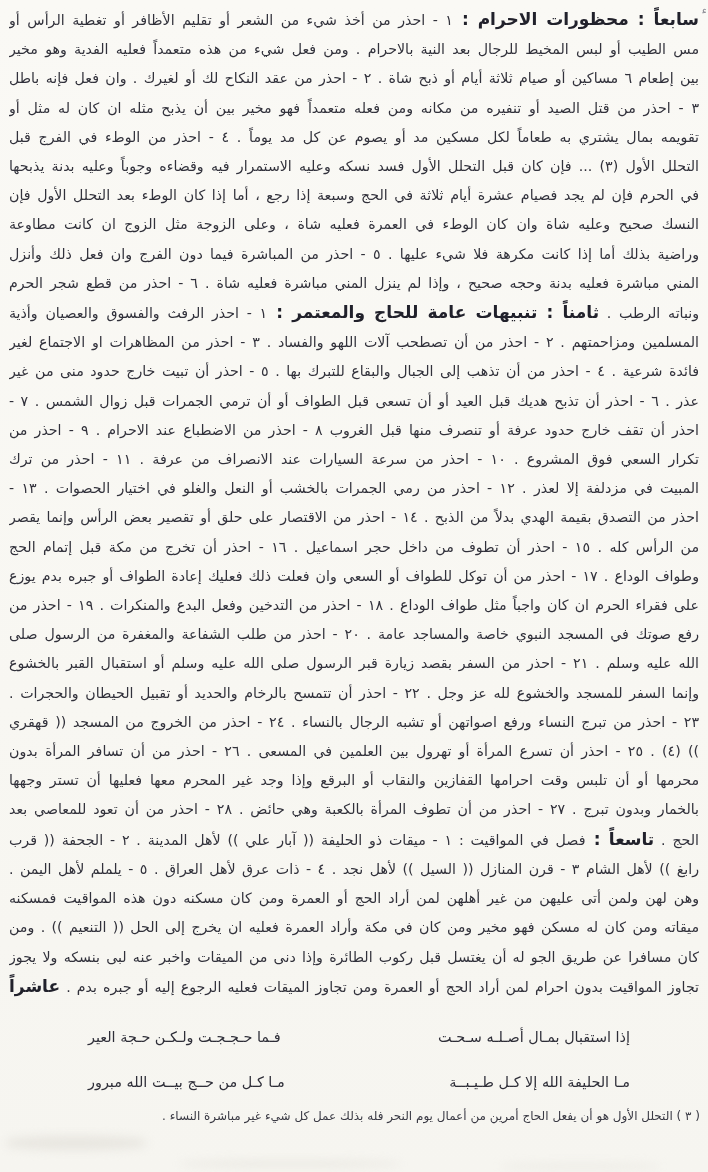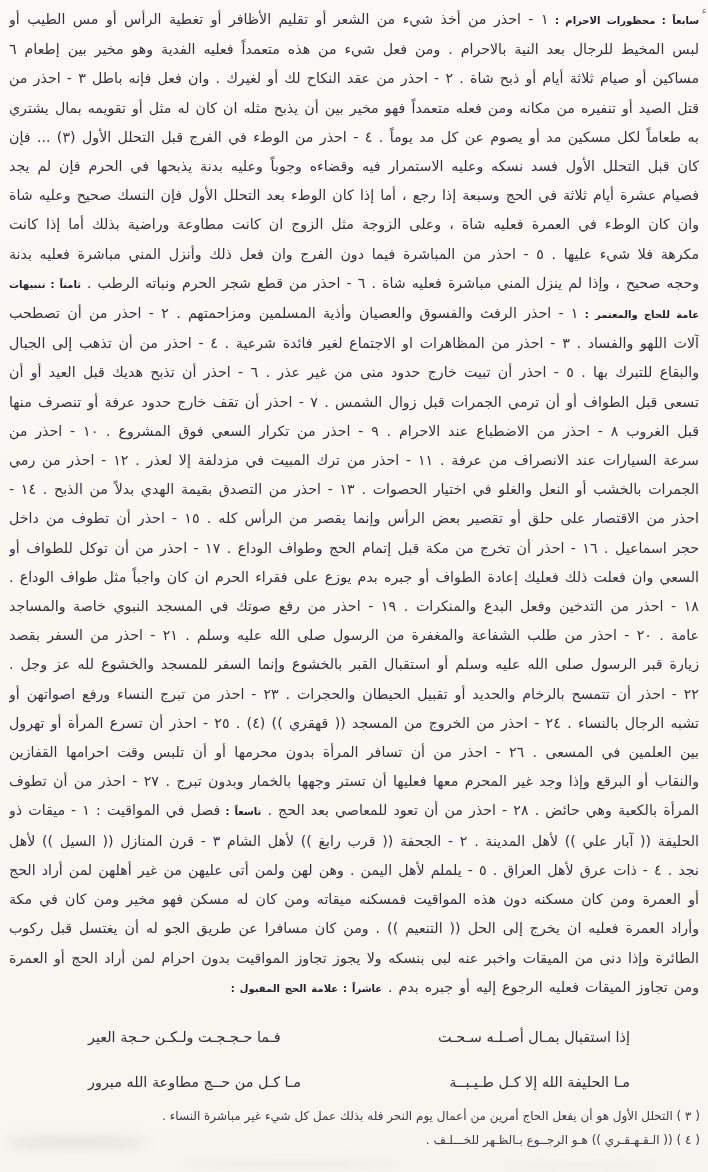--- a/index.html
+++ b/index.html
@@ -20,21 +20,21 @@
     height: 1002px;
     overflow: hidden;
     font-size: 14.2px;
     line-height: 29.2px;
     text-align: justify;
     word-spacing: 1.5px;
   }
   .seg { color: #31313b; }
   .seg-b {
     font-weight: 700;
-    font-size: 10px;
+    font-size: 17px;
     color: #21212b;
     letter-spacing: 0.3px;
   }
   .poem {
     position: absolute;
     top: 1014px; right: 0; left: 0;
     font-size: 14.4px;
     color: #2e2e38;
   }
   .verse-row {
@@ -81,26 +81,25 @@
     <span class="seg-b">سابعاً : محظورات الاحرام : </span><span class="seg">١ - احذر من أخذ شيء من الشعر أو تقليم الأظافر أو تغطية الرأس أو مس الطيب أو لبس المخيط للرجال بعد النية بالاحرام . ومن فعل شيء من هذه متعمداً فعليه الفدية وهو مخير بين إطعام ٦ مساكين أو صيام ثلاثة أيام أو ذبح شاة . ٢ - احذر من عقد النكاح لك أو لغيرك . وان فعل فإنه باطل ٣ - احذر من قتل الصيد أو تنفيره من مكانه ومن فعله متعمداً فهو مخير بين أن يذبح مثله ان كان له مثل أو تقويمه بمال يشتري به طعاماً لكل مسكين مد أو يصوم عن كل مد يوماً . ٤ - احذر من الوطء في الفرج قبل التحلل الأول (٣) ... فإن كان قبل التحلل الأول فسد نسكه وعليه الاستمرار فيه وقضاءه وجوباً وعليه بدنة يذبحها في الحرم فإن لم يجد فصيام عشرة أيام ثلاثة في الحج وسبعة إذا رجع ، أما إذا كان الوطء بعد التحلل الأول فإن النسك صحيح وعليه شاة وان كان الوطء في العمرة فعليه شاة ، وعلى الزوجة مثل الزوج ان كانت مطاوعة وراضية بذلك أما إذا كانت مكرهة فلا شيء عليها . ٥ - احذر من المباشرة فيما دون الفرج وان فعل ذلك وأنزل المني مباشرة فعليه بدنة وحجه صحيح ، وإذا لم ينزل المني مباشرة فعليه شاة . ٦ - احذر من قطع شجر الحرم ونباته الرطب . </span><span class="seg-b">ثامناً : تنبيهات عامة للحاج والمعتمر : </span><span class="seg">١ - احذر الرفث والفسوق والعصيان وأذية المسلمين ومزاحمتهم . ٢ - احذر من أن تصطحب آلات اللهو والفساد . ٣ - احذر من المظاهرات او الاجتماع لغير فائدة شرعية . ٤ - احذر من أن تذهب إلى الجبال والبقاع للتبرك بها . ٥ - احذر أن تبيت خارج حدود منى من غير عذر . ٦ - احذر أن تذبح هديك قبل العيد أو أن تسعى قبل الطواف أو أن ترمي الجمرات قبل زوال الشمس . ٧ - احذر أن تقف خارج حدود عرفة أو تنصرف منها قبل الغروب ٨ - احذر من الاضطباع عند الاحرام . ٩ - احذر من تكرار السعي فوق المشروع . ١٠ - احذر من سرعة السيارات عند الانصراف من عرفة . ١١ - احذر من ترك المبيت في مزدلفة إلا لعذر . ١٢ - احذر من رمي الجمرات بالخشب أو النعل والغلو في اختيار الحصوات . ١٣ - احذر من التصدق بقيمة الهدي بدلاً من الذبح . ١٤ - احذر من الاقتصار على حلق أو تقصير بعض الرأس وإنما يقصر من الرأس كله . ١٥ - احذر أن تطوف من داخل حجر اسماعيل . ١٦ - احذر أن تخرج من مكة قبل إتمام الحج وطواف الوداع . ١٧ - احذر من أن توكل للطواف أو السعي وان فعلت ذلك فعليك إعادة الطواف أو جبره بدم يوزع على فقراء الحرم ان كان واجباً مثل طواف الوداع . ١٨ - احذر من التدخين وفعل البدع والمنكرات . ١٩ - احذر من رفع صوتك في المسجد النبوي خاصة والمساجد عامة . ٢٠ - احذر من طلب الشفاعة والمغفرة من الرسول صلى الله عليه وسلم . ٢١ - احذر من السفر بقصد زيارة قبر الرسول صلى الله عليه وسلم أو استقبال القبر بالخشوع وإنما السفر للمسجد والخشوع لله عز وجل . ٢٢ - احذر أن تتمسح بالرخام والحديد أو تقبيل الحيطان والحجرات . ٢٣ - احذر من تبرج النساء ورفع اصواتهن أو تشبه الرجال بالنساء . ٢٤ - احذر من الخروج من المسجد (( قهقري )) (٤) . ٢٥ - احذر أن تسرع المرأة أو تهرول بين العلمين في المسعى . ٢٦ - احذر من أن تسافر المرأة بدون محرمها أو أن تلبس وقت احرامها القفازين والنقاب أو البرقع وإذا وجد غير المحرم معها فعليها أن تستر وجهها بالخمار وبدون تبرج . ٢٧ - احذر من أن تطوف المرأة بالكعبة وهي حائض . ٢٨ - احذر من أن تعود للمعاصي بعد الحج . </span><span class="seg-b">تاسعاً : </span><span class="seg">فصل في المواقيت : ١ - ميقات ذو الحليفة (( آبار علي )) لأهل المدينة . ٢ - الجحفة (( قرب رابغ )) لأهل الشام ٣ - قرن المنازل (( السيل )) لأهل نجد . ٤ - ذات عرق لأهل العراق . ٥ - يلملم لأهل اليمن . وهن لهن ولمن أتى عليهن من غير أهلهن لمن أراد الحج أو العمرة ومن كان مسكنه دون هذه المواقيت فمسكنه ميقاته ومن كان له مسكن فهو مخير ومن كان في مكة وأراد العمرة فعليه ان يخرج إلى الحل (( التنعيم )) . ومن كان مسافرا عن طريق الجو له أن يغتسل قبل ركوب الطائرة وإذا دنى من الميقات واخبر عنه لبى بنسكه ولا يجوز تجاوز المواقيت بدون احرام لمن أراد الحج أو العمرة ومن تجاوز الميقات فعليه الرجوع إليه أو جبره بدم . </span><span class="seg-b">عاشراً : علامة الحج المقبول : </span>
   </div>
 
   <div class="poem">
     <div class="verse-row">
       <span class="hemistich">إذا استقبال بمـال أصـلـه سـحـت</span>
       <span class="hemistich">فـما حـجـجـت ولـكـن حـجة العير</span>
     </div>
     <div class="verse-row">
       <span class="hemistich">مـا الحليفة الله إلا كـل طـيـبــة</span>
-      <span class="hemistich">مـا كـل من حــج مطاوعة الله مبرور</span>
+      <span class="hemistich">مـا كـل من حــج بيــت الله مبرور</span>
     </div>
   </div>
 
   <div class="footnotes">
     <div class="fn">( ٣ ) التحلل الأول هو أن يفعل الحاج أمرين من أعمال يوم النحر فله بذلك عمل كل شيء غير مباشرة النساء .</div>
-    <div class="fn">( ٤ ) (( الـقـهـقـري )) هـو الرجــوع بـالظـهر للخـــلـف .</div>
   </div>
 
   <div class="smudge smudge-1"></div>
   <div class="smudge smudge-2"></div>
   <div class="smudge smudge-3"></div>
 
 </div>
 
 </body></html>

